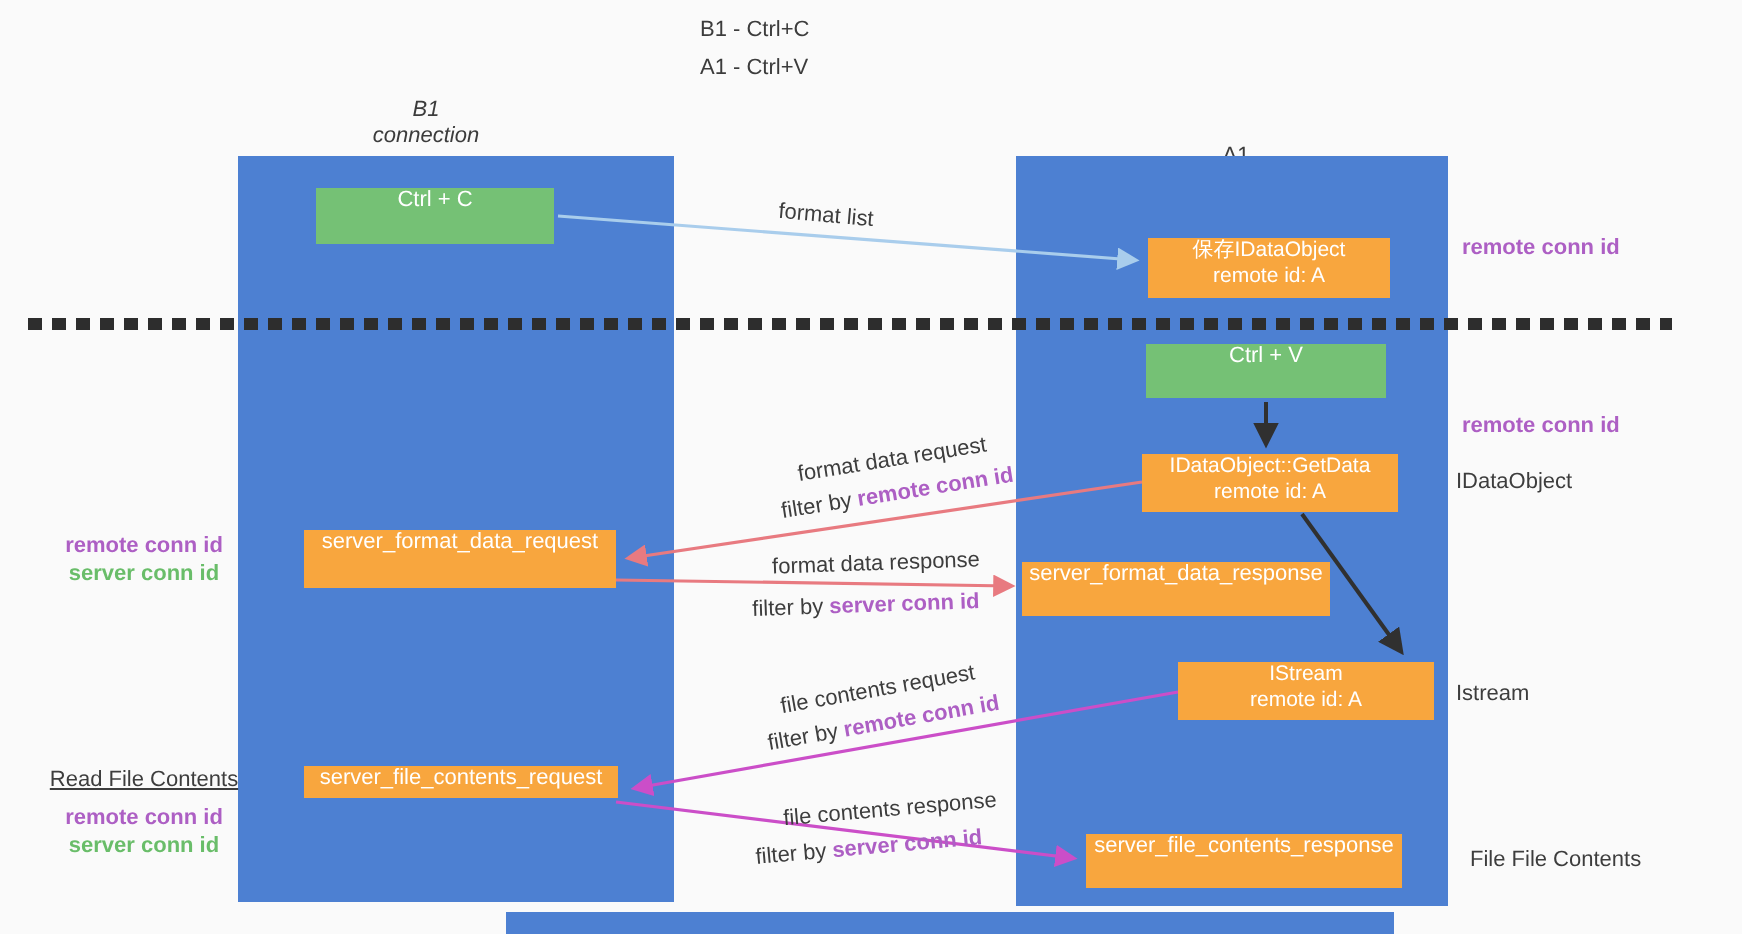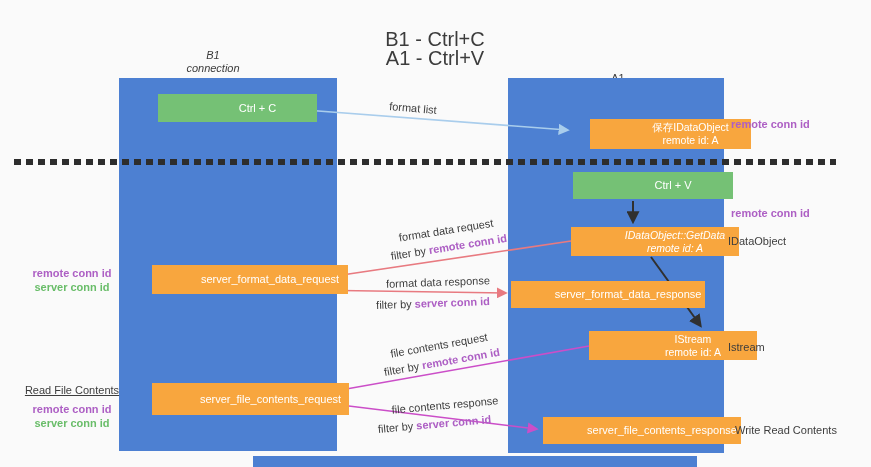--- a/index.html
+++ b/index.html
@@ -1,29 +1,29 @@
 <!DOCTYPE html>
 <html><head>
 <meta charset="utf-8">
 <style>
   html,body{margin:0;padding:0;}
   .canvas{
     position:relative;width:871px;height:467px;background:#fafafa;
     font-family:"Liberation Sans",sans-serif;overflow:hidden;color:#3d3d3d;
   }
   .abs{position:absolute;}
-  .title{left:350px;top:6px;width:170px;text-align:center;font-size:20px;line-height:19px;color:#3c3c3c;margin-top:24px;}
+  .title{left:350px;top:6px;width:170px;text-align:left;font-size:11px;line-height:19px;color:#3c3c3c;}
   .colhead{top:49px;width:100px;text-align:center;font-size:11px;line-height:13px;color:#3c3c3c;}
   .lifeline{top:78px;background:#4d80d2;}
   .bottombar{left:253px;top:456px;width:444px;height:11px;background:#4d80d2;}
   .dashline{left:14px;top:159px;width:822px;height:6px;
     background:repeating-linear-gradient(90deg,#2d2d2d 0 7px,transparent 7px 12px);}
   svg.overlay{position:absolute;left:0;top:0;pointer-events:none;}
-  .box{position:absolute;display:flex;flex-direction:column;align-items:center;justify-content:center;
-    color:#fff;text-align:center;font-size:11px;line-height:13px;padding-left:40px;}
+  .box{position:absolute;display:flex;flex-direction:column;align-items:center;
+    color:#fff;text-align:center;font-size:11px;line-height:13px;}
   .box.two{font-size:10.5px;line-height:13px;}
   .green{background:#75c175;}
   .orange{background:#f8a63e;}
   .lbl{position:absolute;font-size:11px;line-height:14px;color:#3d3d3d;white-space:nowrap;}
   .ctr{text-align:center;white-space:normal;}
   .purple{color:#ad5fc4;font-weight:bold;}
   .greentxt{color:#69bd69;font-weight:bold;}
   .pfx{margin-right:3px;}
   .leftcol-lbl{left:22px;width:100px;text-align:center;}
 </style>
@@ -72,42 +72,42 @@
     <line x1="651" y1="257" x2="700" y2="325" stroke="#303030" stroke-width="2" marker-end="url(#mBlack)"></line>
     <line x1="571" y1="241" x2="315" y2="279" stroke="#e87a80" stroke-width="1.6" marker-end="url(#mSalmon)"></line>
     <line x1="308" y1="290" x2="505" y2="293" stroke="#e87a80" stroke-width="1.6" marker-end="url(#mSalmon)"></line>
     <line x1="589" y1="346" x2="318" y2="394" stroke="#cb4ec8" stroke-width="1.6" marker-end="url(#mMagenta)"></line>
     <line x1="308" y1="401" x2="536" y2="429" stroke="#cb4ec8" stroke-width="1.6" marker-end="url(#mMagenta)"></line>
   </svg>
 
   <div class="box green" style="left:158px;top:94px;width:119px;height:28px;">
     <div>Ctrl + C</div>
   </div>
-  <div class="box orange two" style="left:590px;top:119px;width:121px;height:30px;">
+  <div class="box orange two" style="left:574px;top:119px;width:121px;height:30px;">
     <div>保存IDataObject</div>
     <div>remote id: A</div>
   </div>
   <div class="box green" style="left:573px;top:172px;width:120px;height:27px;">
     <div>Ctrl + V</div>
   </div>
-  <div class="box orange two" style="left:571px;top:227px;width:128px;height:29px;font-style:italic;">
+  <div class="box orange two" style="left:571px;top:227px;width:128px;height:29px;">
     <div>IDataObject::GetData</div>
     <div>remote id: A</div>
   </div>
   <div class="box orange" style="left:511px;top:281px;width:154px;height:27px;">
     <div>server_format_data_response</div>
   </div>
   <div class="box orange" style="left:152px;top:265px;width:156px;height:29px;">
     <div>server_format_data_request</div>
   </div>
   <div class="box orange two" style="left:589px;top:331px;width:128px;height:29px;">
     <div>IStream</div>
     <div>remote id: A</div>
   </div>
-  <div class="box orange" style="left:152px;top:383px;width:157px;height:32px;">
+  <div class="box orange" style="left:152px;top:383px;width:157px;height:16px;">
     <div>server_file_contents_request</div>
   </div>
   <div class="box orange" style="left:543px;top:417px;width:158px;height:27px;">
     <div>server_file_contents_response</div>
   </div>
 
   <div class="lbl" style="left:368px;top:101px;width:90px;text-align:center;transform:rotate(5deg);">format list</div>
 
   <div class="lbl ctr" style="left:375px;top:222px;width:145px;transform:rotate(-9deg);line-height:17px;">
     <div>format data request</div>
@@ -128,15 +128,15 @@
   <div class="lbl purple leftcol-lbl" style="top:266px;">remote conn id</div>
   <div class="lbl greentxt leftcol-lbl" style="top:280px;">server conn id</div>
   <div class="lbl leftcol-lbl" style="top:383px;text-decoration:underline;">Read File Contents</div>
   <div class="lbl purple leftcol-lbl" style="top:402px;">remote conn id</div>
   <div class="lbl greentxt leftcol-lbl" style="top:416px;">server conn id</div>
 
   <div class="lbl purple" style="left:731px;top:117px;">remote conn id</div>
   <div class="lbl purple" style="left:731px;top:206px;">remote conn id</div>
   <div class="lbl" style="left:728px;top:234px;">IDataObject</div>
   <div class="lbl" style="left:728px;top:340px;">Istream</div>
-  <div class="lbl" style="left:735px;top:423px;">Write Read Contents</div>
+  <div class="lbl" style="left:735px;top:423px;">File File Contents</div>
 
 </div>
 
 </body></html>

